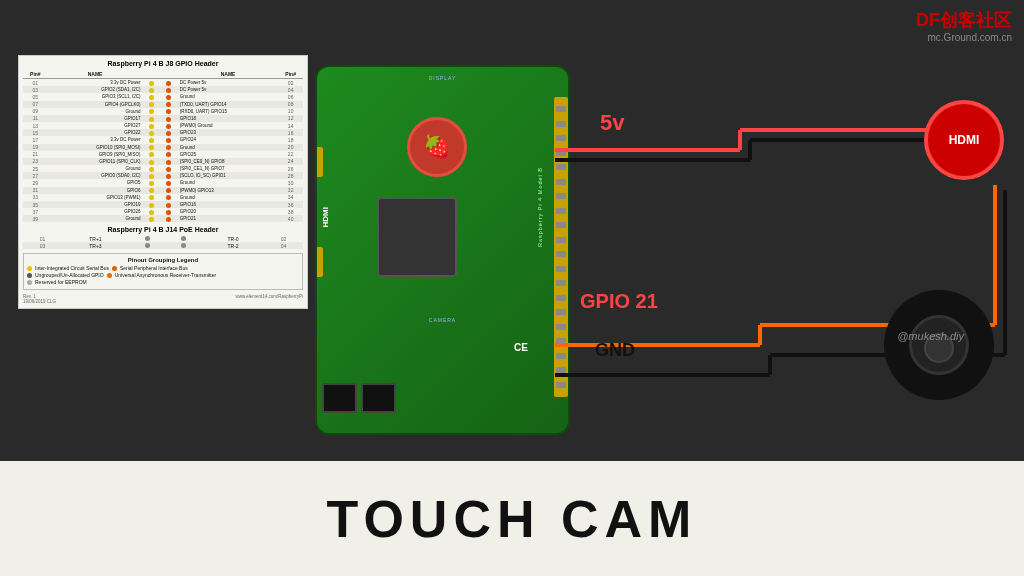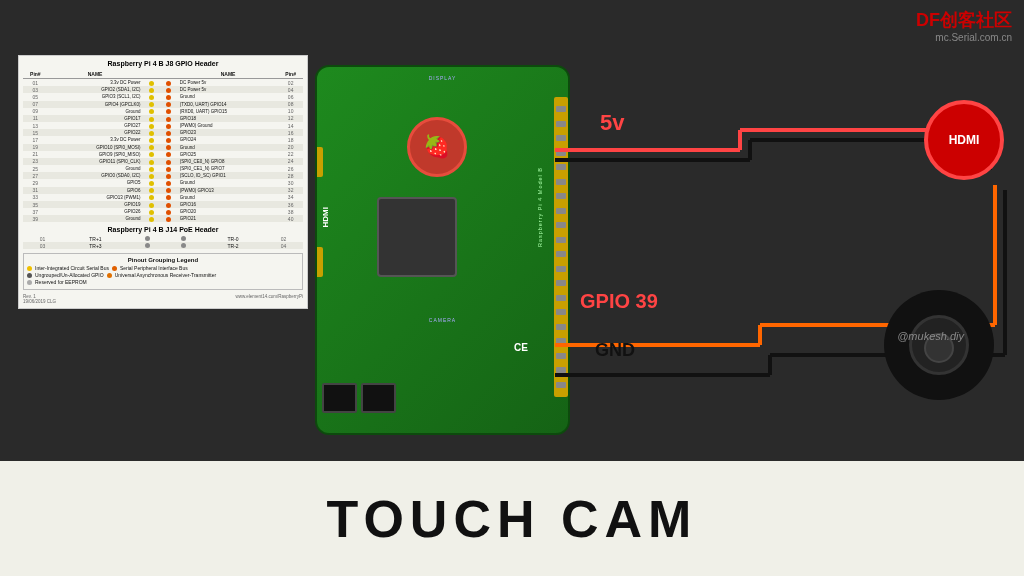--- a/index.html
+++ b/index.html
@@ -357,21 +357,21 @@
       font-weight: bold;
     }
   </style>
 </head>
 <body>
 
 <div class="bg"></div>
 
 <div class="branding">
   <div class="df-logo">DF创客社区</div>
-  <div class="df-url">mc.Serial.com.cn</div>
+  <div class="df-url">mc.Ground.com.cn</div>
 </div>
 
 <div class="gpio-chart">
   <h3>Raspberry Pi 4 B J8 GPIO Header</h3>
   <table class="gpio-table">
     <thead>
       <tr>
         <th>Pin#</th>
         <th>NAME</th>
         <th></th>
@@ -654,21 +654,21 @@
   <line x1="460" y1="270" x2="695" y2="270" stroke="#ff6600" stroke-width="4"></line>
   <line x1="695" y1="270" x2="695" y2="130" stroke="#ff6600" stroke-width="4"></line>
 
   <line x1="255" y1="320" x2="470" y2="320" stroke="#111" stroke-width="4"></line>
   <line x1="470" y1="320" x2="470" y2="300" stroke="#111" stroke-width="4"></line>
   <line x1="470" y1="300" x2="705" y2="300" stroke="#111" stroke-width="4"></line>
   <line x1="705" y1="300" x2="705" y2="135" stroke="#111" stroke-width="4"></line>
 </svg>
 
 <div class="label-5v">5v</div>
-<div class="label-gpio">GPIO 39</div>
+<div class="label-gpio">GPIO 21</div>
 <div class="label-gnd">GND</div>
 
 <div class="touch-btn">
   <span>HDMI</span>
 </div>
 
 <div class="speaker">
   <div class="speaker-inner">
     <div style="width:30px;height:30px;border-radius:50%;background:#333;margin:15px auto;border:2px solid #444;"></div>
   </div>

